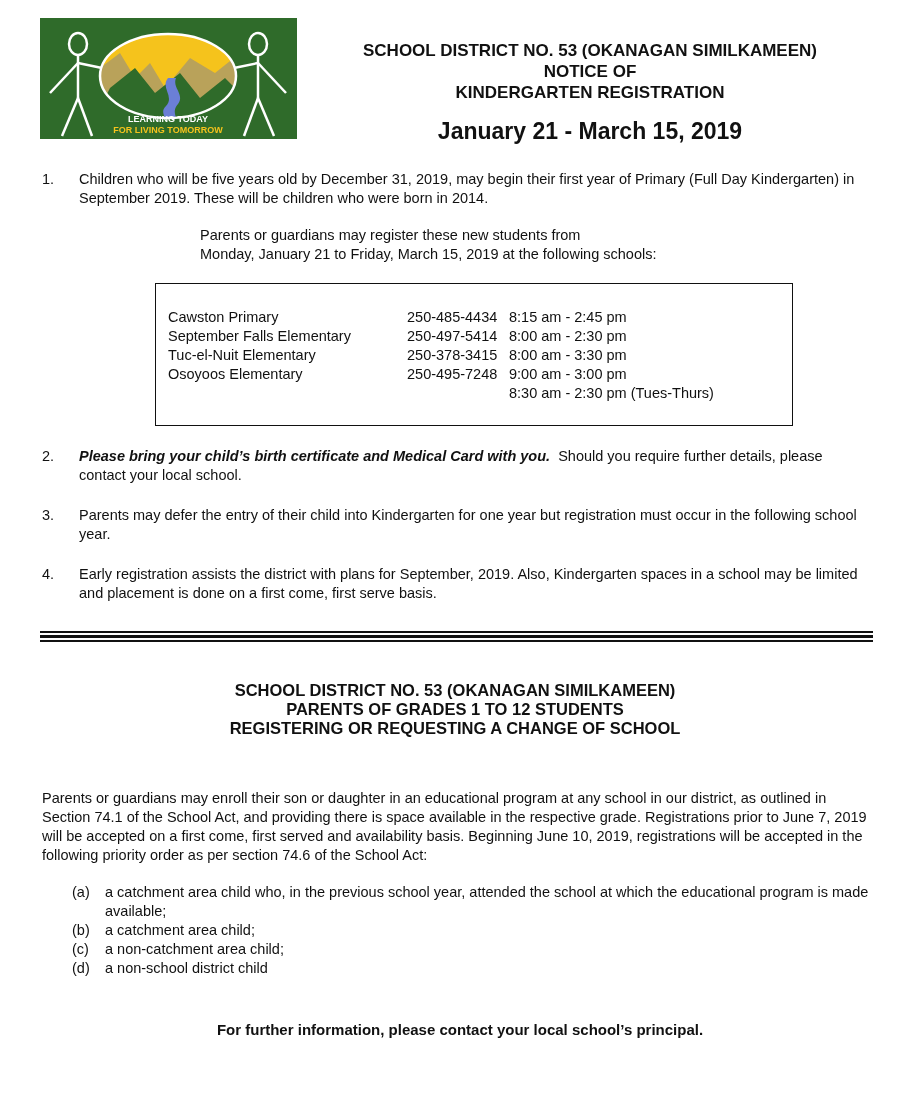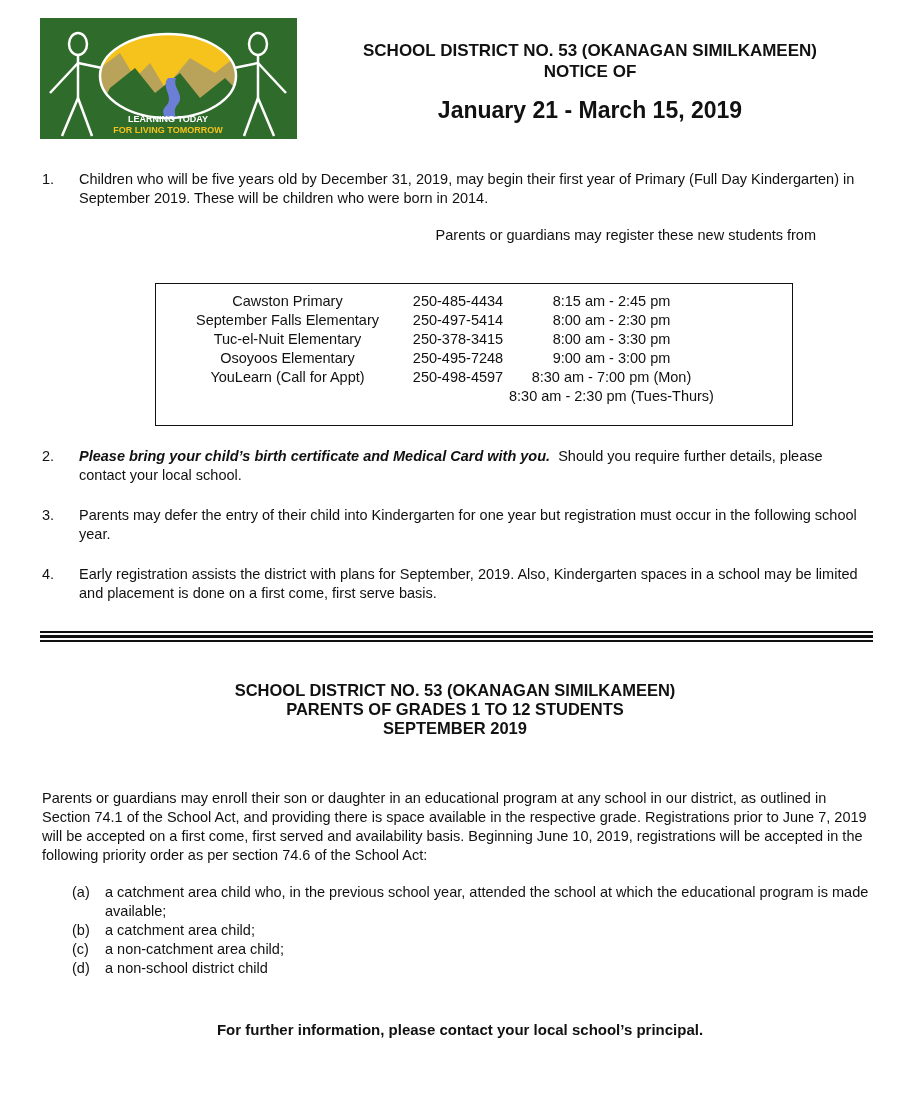--- a/index.html
+++ b/index.html
@@ -6,23 +6,23 @@
   body { width: 900px; height: 1093px; position: relative; overflow: hidden;
          font-family: "Liberation Sans", sans-serif; color: #111; font-size: 14.5px; }
   .abs { position: absolute; }
   .logo { left: 40px; top: 18px; width: 219px; height: 121px; background: #e5e5e5; }
   .logo svg { display: block; }
   .header { left: 330px; top: 40px; width: 520px; text-align: center; font-weight: bold; font-size: 17px; line-height: 21px; }
   .header .dates { margin-top: 18px; font-size: 23px; }
   .num-item { position: absolute; left: 42px; width: 820px; line-height: 19px; }
   .num-item .n { position: absolute; left: 0; top: 0; }
   .num-item .t { margin-left: 37px; }
-  .center-para { left: 216px; width: 600px; top: 226px; text-align: right; line-height: 19px; }
+  .center-para { left: 200px; width: 600px; top: 226px; text-align: left; line-height: 19px; }
   .schools { left: 155px; top: 283px; width: 638px; height: 143px; border: 1.5px solid #111; box-sizing: border-box; }
-  .schools table { border-collapse: collapse; margin: 8px 0 0 12px; text-align: center; }
+  .schools table { border-collapse: collapse; margin: 24px 0 0 12px; }
   .schools td { padding: 0; line-height: 19px; vertical-align: top; white-space: nowrap; }
   .schools td.c1 { width: 239px; }
   .schools td.c2 { width: 102px; }
   .divider { left: 40px; top: 631px; width: 833px; }
   .divider div { background: #111; }
   .header2 { left: 150px; top: 681px; width: 610px; text-align: center; font-weight: bold; font-size: 16.5px; line-height: 19px; }
   .body2 { left: 42px; top: 789px; width: 830px; line-height: 19px; }
   .sublist { left: 72px; top: 883px; width: 800px; line-height: 19px; }
   .sublist .li { position: relative; padding-left: 33px; }
   .sublist .li .lbl { position: absolute; left: 0; top: 0; }
@@ -64,30 +64,32 @@
       <line x1="218" y1="80" x2="234" y2="118"></line>
     </g>
     <text x="128" y="104" text-anchor="middle" font-family="Liberation Sans, sans-serif" font-weight="bold" font-size="9" fill="#ffffff">LEARNING TODAY</text>
     <text x="128" y="115" text-anchor="middle" font-family="Liberation Sans, sans-serif" font-weight="bold" font-size="9" fill="#f5c31c">FOR LIVING TOMORROW</text>
   </svg>
 </div>
 
 <div class="abs header">
   <div>SCHOOL DISTRICT NO. 53 (OKANAGAN SIMILKAMEEN)</div>
   <div>NOTICE OF</div>
+  <div>KINDERGARTEN REGISTRATION</div>
   <div class="dates">January 21 - March 15, 2019</div>
 </div>
 
 <div class="num-item" style="top:170px;">
   <span class="n">1.</span>
   <div class="t">Children who will be five years old by December 31, 2019, may begin their first year of Primary (Full Day Kindergarten) in September 2019.  These will be children who were born in 2014.</div>
 </div>
 
 <div class="abs center-para">
   <div>Parents or guardians may register these new students from</div>
+  <div>Monday, January 21 to Friday, March 15, 2019 at the following schools:</div>
 </div>
 
 <div class="abs schools">
   <table>
     <tbody id="schools-body">
         <tr>
           <td class="c1">Cawston Primary</td>
           <td class="c2">250-485-4434</td>
           <td class="c3">8:15 am - 2:45 pm</td>
         </tr>
@@ -98,25 +100,20 @@
         </tr>
         <tr>
           <td class="c1">Tuc-el-Nuit Elementary</td>
           <td class="c2">250-378-3415</td>
           <td class="c3">8:00 am - 3:30 pm</td>
         </tr>
         <tr>
           <td class="c1">Osoyoos Elementary</td>
           <td class="c2">250-495-7248</td>
           <td class="c3">9:00 am - 3:00 pm</td>
-        </tr>
-        <tr>
-          <td class="c1">YouLearn  (Call for Appt)</td>
-          <td class="c2">250-498-4597</td>
-          <td class="c3">8:30 am - 7:00 pm (Mon)</td>
         </tr>
         <tr>
           <td class="c1"></td>
           <td class="c2"></td>
           <td class="c3">8:30 am - 2:30 pm (Tues-Thurs)</td>
         </tr>
       </tbody>
   </table>
 </div>
 
@@ -139,21 +136,21 @@
   <div style="height:2px;"></div>
   <div style="height:2px;background:#fff;"></div>
   <div style="height:3px;"></div>
   <div style="height:2px;background:#fff;"></div>
   <div style="height:2px;"></div>
 </div>
 
 <div class="abs header2">
   <div>SCHOOL DISTRICT NO. 53 (OKANAGAN SIMILKAMEEN)</div>
   <div>PARENTS OF GRADES 1 TO 12 STUDENTS</div>
-  <div>SEPTEMBER 2019</div>
+  <div>REGISTERING OR REQUESTING A CHANGE OF SCHOOL</div>
 </div>
 
 <div class="abs body2">Parents or guardians may enroll their son or daughter in an educational program at any school in our district, as outlined in Section 74.1 of the School Act, and providing there is space available in the respective grade. Registrations prior to June 7, 2019 will be accepted on a first come, first served and availability basis. Beginning June 10, 2019, registrations will be accepted in the following priority order as per section 74.6 of the School Act:</div>
 
 <div class="abs sublist" id="priority-list">
     <div class="li"><span class="lbl">(a)</span><span>a catchment area child who, in the previous school year, attended the school at which the educational program is made available;</span></div>
     <div class="li"><span class="lbl">(b)</span><span>a catchment area child;</span></div>
     <div class="li"><span class="lbl">(c)</span><span>a non-catchment area child;</span></div>
     <div class="li"><span class="lbl">(d)</span><span>a non-school district child</span></div>
   </div>

